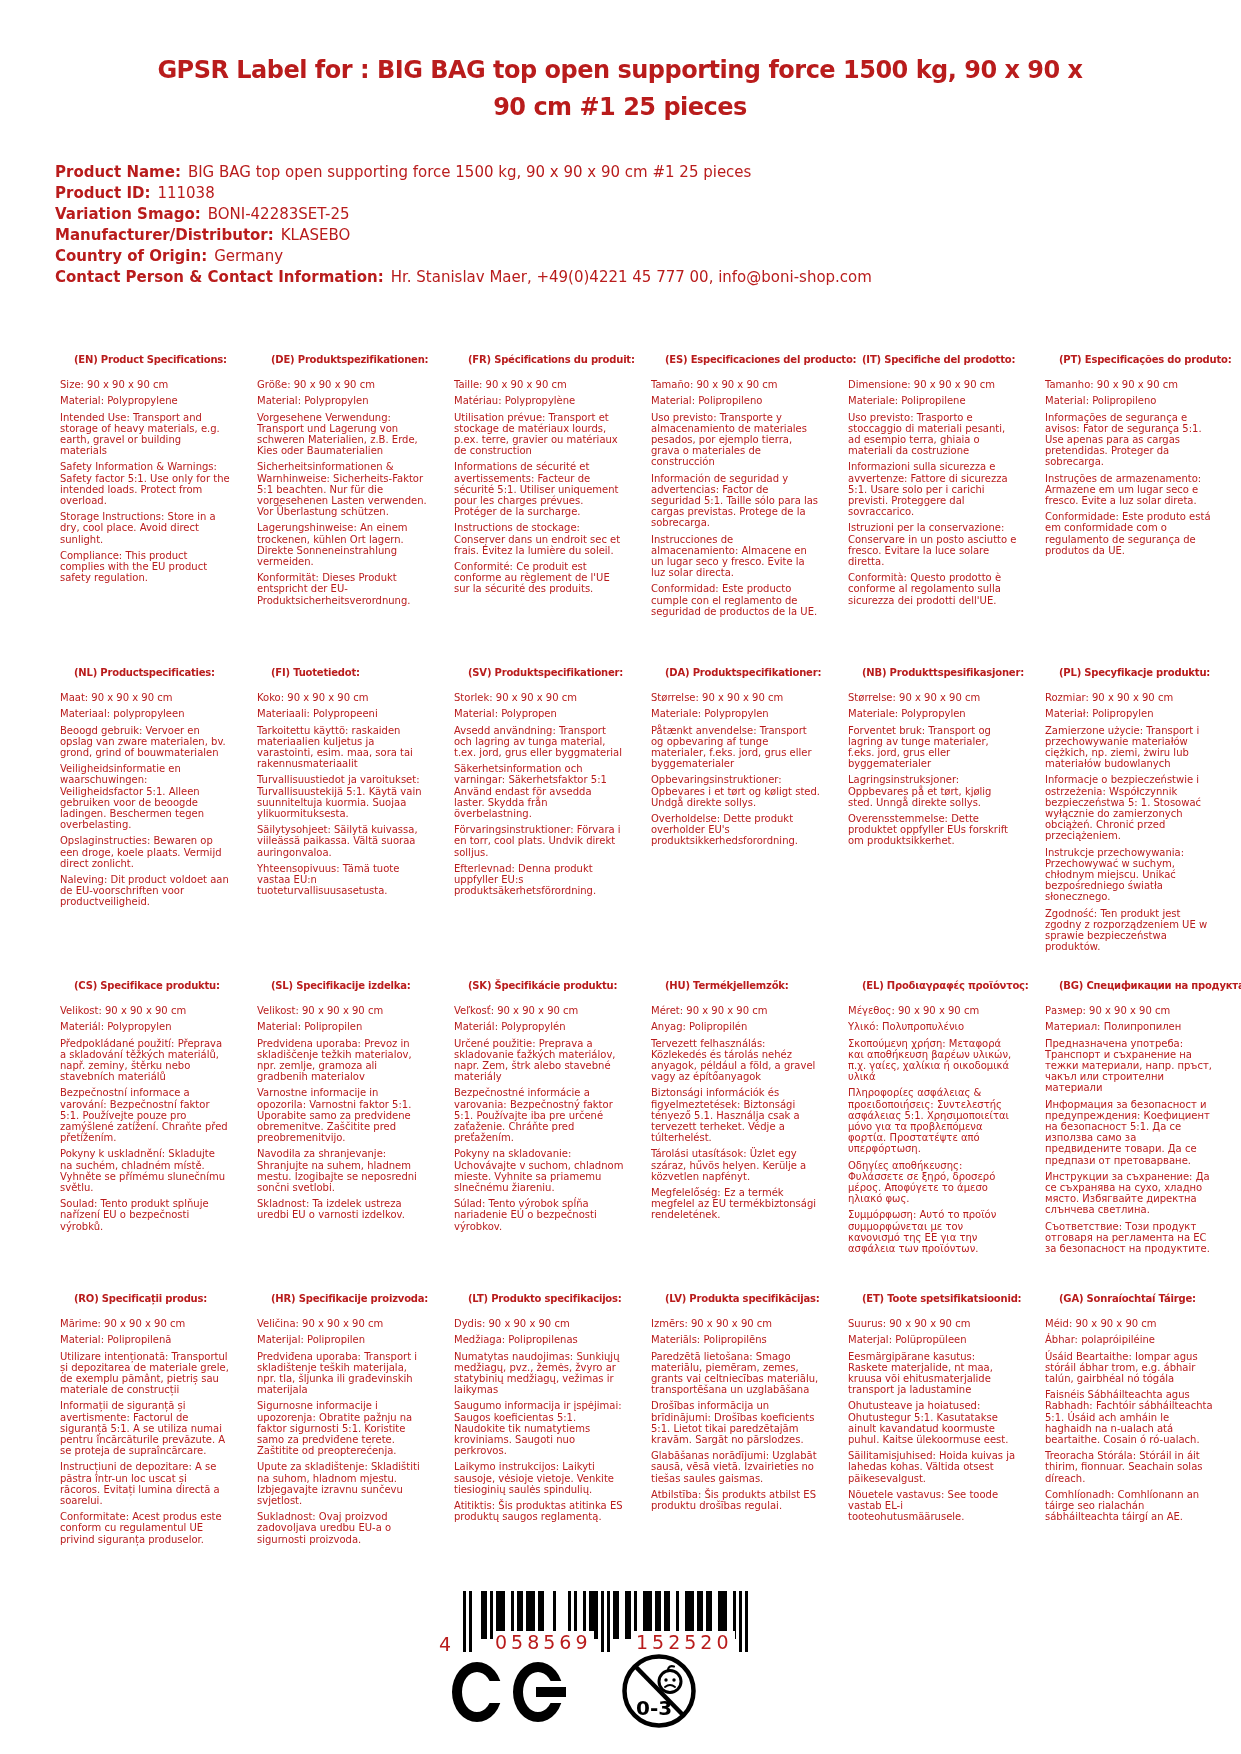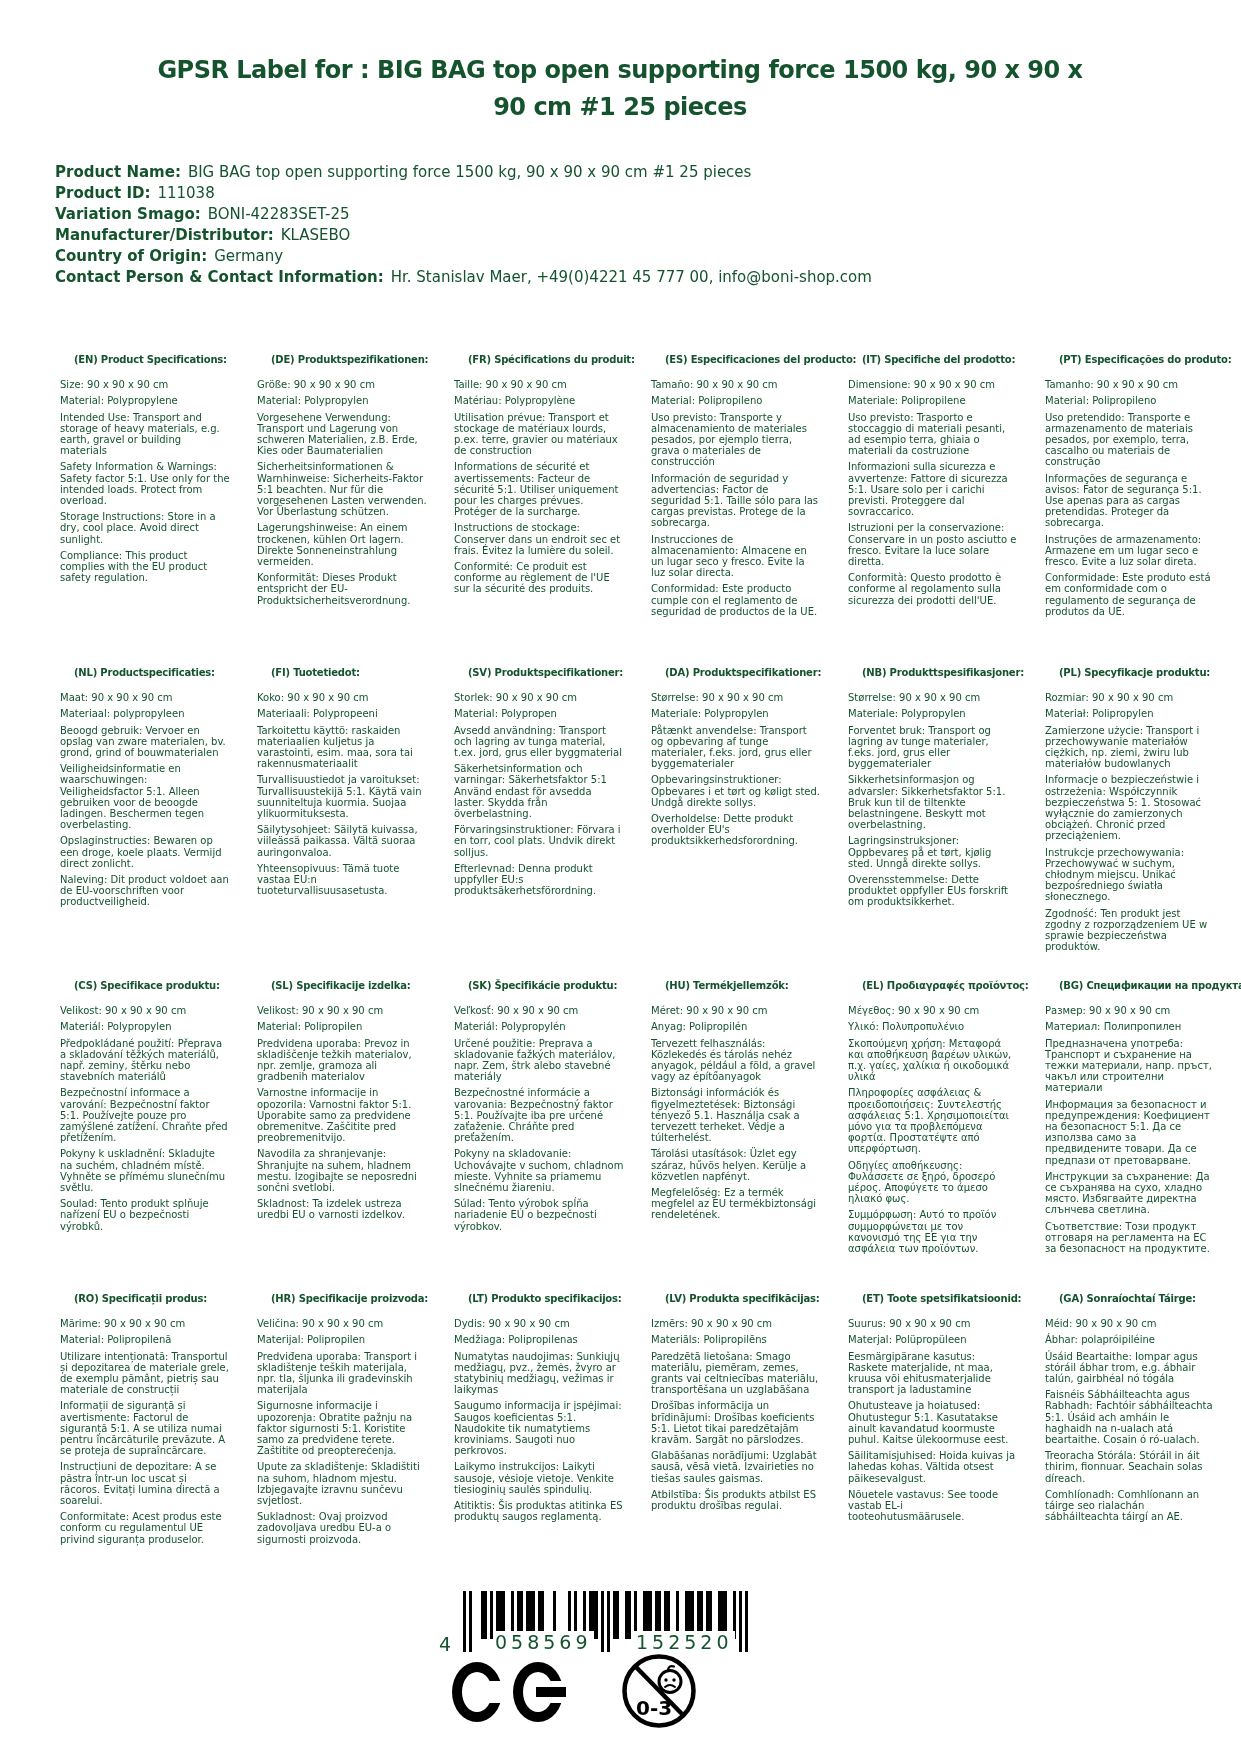--- a/index.html
+++ b/index.html
@@ -1,21 +1,21 @@
 <!DOCTYPE html>
 <html><head>
 <meta charset="utf-8">
 <style>
   html,body{margin:0;padding:0;background:#888;}
   .page{
     position:relative;
     width:1241px;height:1754px;
     margin:0 auto;
     background:#ffffff;
-    color:#14532d;
+    color:#b91c1c;
     font-family:"DejaVu Sans","Liberation Sans",sans-serif;
     overflow:hidden;
   }
   .title{
     position:absolute;top:52px;left:145px;width:950px;
     margin:0;text-align:center;
     font-size:24px;font-weight:bold;letter-spacing:-0.5px;line-height:37px;
   }
   .product-info{
     position:absolute;top:162px;left:55px;right:60px;
@@ -141,21 +141,20 @@
         <p class="spec-para">Uso previsto: Trasporto e stoccaggio di materiali pesanti, ad esempio terra, ghiaia o materiali da costruzione</p>
         <p class="spec-para">Informazioni sulla sicurezza e avvertenze: Fattore di sicurezza 5:1. Usare solo per i carichi previsti. Proteggere dal sovraccarico.</p>
         <p class="spec-para">Istruzioni per la conservazione: Conservare in un posto asciutto e fresco. Evitare la luce solare diretta.</p>
         <p class="spec-para">Conformità: Questo prodotto è conforme al regolamento sulla sicurezza dei prodotti dell'UE.</p>
       </section>
 
   <section class="lang-block">
     <h3 class="lang-heading">(PT) Especificações do produto:</h3>
   <p class="spec-para">Tamanho: 90 x 90 x 90 cm</p>
         <p class="spec-para">Material: Polipropileno</p>
-        <p class="spec-para">Uso pretendido: Transporte e armazenamento de materiais pesados, por exemplo, terra, cascalho ou materiais de construção</p>
         <p class="spec-para">Informações de segurança e avisos: Fator de segurança 5:1. Use apenas para as cargas pretendidas. Proteger da sobrecarga.</p>
         <p class="spec-para">Instruções de armazenamento: Armazene em um lugar seco e fresco. Evite a luz solar direta.</p>
         <p class="spec-para">Conformidade: Este produto está em conformidade com o regulamento de segurança de produtos da UE.</p>
       </section>
 
   <section class="lang-block">
     <h3 class="lang-heading">(NL) Productspecificaties:</h3>
   <p class="spec-para">Maat: 90 x 90 x 90 cm</p>
         <p class="spec-para">Materiaal: polypropyleen</p>
         <p class="spec-para">Beoogd gebruik: Vervoer en opslag van zware materialen, bv. grond, grind of bouwmaterialen</p>
@@ -191,21 +190,20 @@
         <p class="spec-para">Påtænkt anvendelse: Transport og opbevaring af tunge materialer, f.eks. jord, grus eller byggematerialer</p>
         <p class="spec-para">Opbevaringsinstruktioner: Opbevares i et tørt og køligt sted. Undgå direkte sollys.</p>
         <p class="spec-para">Overholdelse: Dette produkt overholder EU's produktsikkerhedsforordning.</p>
       </section>
 
   <section class="lang-block">
     <h3 class="lang-heading">(NB) Produkttspesifikasjoner:</h3>
   <p class="spec-para">Størrelse: 90 x 90 x 90 cm</p>
         <p class="spec-para">Materiale: Polypropylen</p>
         <p class="spec-para">Forventet bruk: Transport og lagring av tunge materialer, f.eks. jord, grus eller byggematerialer</p>
-        <p class="spec-para">Sikkerhetsinformasjon og advarsler: Sikkerhetsfaktor 5:1. Bruk kun til de tiltenkte belastningene. Beskytt mot overbelastning.</p>
         <p class="spec-para">Lagringsinstruksjoner: Oppbevares på et tørt, kjølig sted. Unngå direkte sollys.</p>
         <p class="spec-para">Overensstemmelse: Dette produktet oppfyller EUs forskrift om produktsikkerhet.</p>
       </section>
 
   <section class="lang-block">
     <h3 class="lang-heading">(PL) Specyfikacje produktu:</h3>
   <p class="spec-para">Rozmiar: 90 x 90 x 90 cm</p>
         <p class="spec-para">Materiał: Polipropylen</p>
         <p class="spec-para">Zamierzone użycie: Transport i przechowywanie materiałów ciężkich, np. ziemi, żwiru lub materiałów budowlanych</p>
         <p class="spec-para">Informacje o bezpieczeństwie i ostrzeżenia: Współczynnik bezpieczeństwa 5: 1. Stosować wyłącznie do zamierzonych obciążeń. Chronić przed przeciążeniem.</p>

